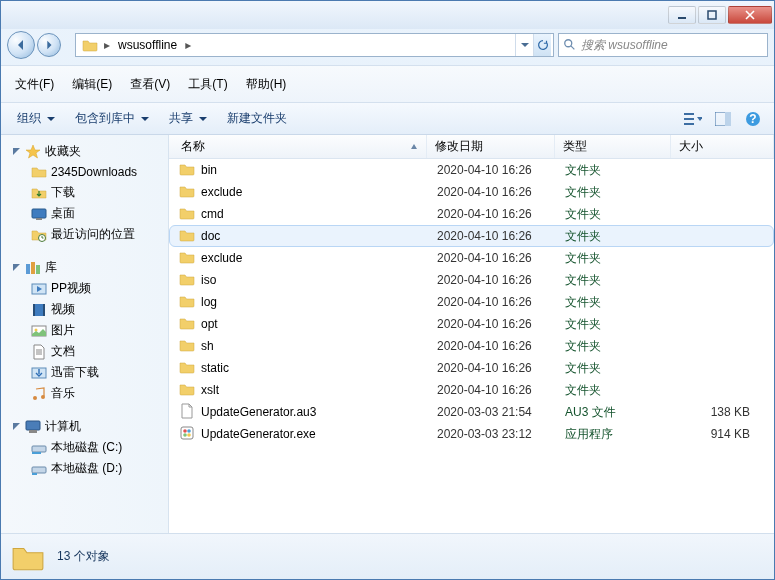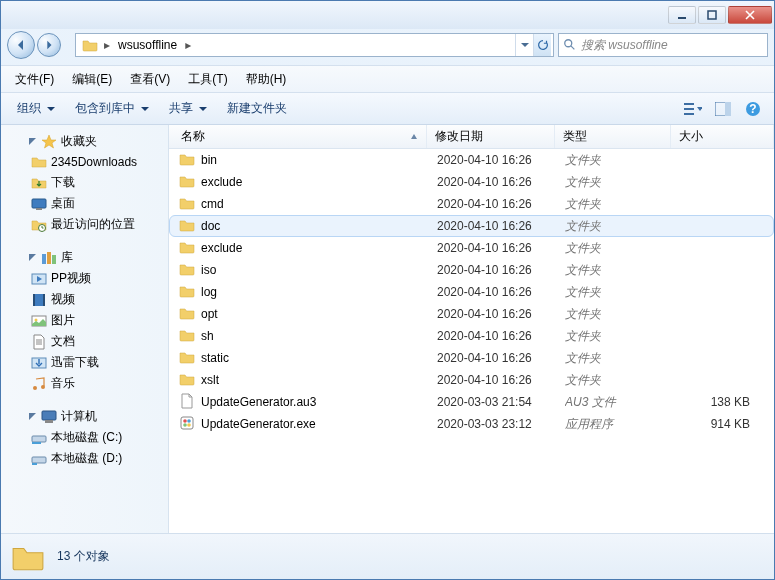--- a/index.html
+++ b/index.html
@@ -21,53 +21,53 @@
 .navcircle svg { fill:#3b6b9d; }
 .addr { flex:1; height: 24px; background:#fff; border:1px solid #9bb3cc; display:flex; align-items:center; padding:0 2px; }
 .addr .foldericon { width:16px; height:16px; margin:0 4px; }
 .addr .crumb { padding:0 6px; line-height:22px; }
 .addr .sep { color:#555; padding:0 2px; }
 .addr .spacer { flex:1; }
 .addr .addrbtn { width:18px; height:22px; display:flex; align-items:center; justify-content:center; border-left:1px solid #cfdceb; }
 .addr .addrbtn:last-child { background: linear-gradient(#eaf4fe,#cfe2f4); }
 .search { width: 210px; height:24px; background:#fff; border:1px solid #9bb3cc; display:flex; align-items:center; padding:0 4px; gap:4px; color:#888; font-style:italic; }
 
-.menubar { height:28px; background: linear-gradient(#f7fafd,#eef4fb); border-top:1px solid #d4e0ee; border-bottom:1px solid #d4e0ee; display:flex; align-items:center; padding:0 6px; gap:2px; }
+.menubar { height:38px; background: linear-gradient(#f7fafd,#eef4fb); border-top:1px solid #d4e0ee; border-bottom:1px solid #d4e0ee; display:flex; align-items:center; padding:0 6px; gap:2px; }
 .menubar .mi { padding:2px 8px; }
 
 .toolbar { height:32px; background: linear-gradient(#f5f9fe,#e4eef9); border-bottom:1px solid #c9d8e9; display:flex; align-items:center; padding:0 8px; gap:4px; }
 .toolbar .tbtn { padding:4px 8px; display:flex; align-items:center; gap:4px; color:#1a3e6e; }
 .toolbar .tbtn.drop::after { content:""; border:4px solid transparent; border-top-color:#1a3e6e; margin-top:4px; margin-left:2px; }
 .toolbar .tspacer { flex:1; }
 .toolbar .ibtn { width:26px; height:24px; display:flex; align-items:center; justify-content:center; }
 
 .body { flex:1; display:flex; background:#fff; min-height:0; }
 .sidebar { width:168px; background: linear-gradient(to right,#f4f8fc,#eef5fb); border-right:1px solid #d7e3ef; overflow:auto; padding:6px 0; }
 .sidebar .group { margin-bottom:12px; }
-.sidebar .grouphead, .sidebar .item { display:flex; align-items:center; gap:4px; padding:2px 4px 2px 26px; white-space:nowrap; overflow:hidden; }
+.sidebar .grouphead, .sidebar .item { display:flex; align-items:center; gap:4px; padding:2px 4px 2px 10px; white-space:nowrap; overflow:hidden; }
 .sidebar .item { padding-left: 30px; }
 .sidebar .expander { width:10px; height:10px; display:inline-flex; align-items:center; justify-content:center; }
 .sidebar .icon { width:16px; height:16px; flex:none; }
 
 .main { flex:1; display:flex; flex-direction:column; min-width:0; }
 .colhead { height:24px; background: linear-gradient(#fcfdfe,#eef3f9); border-bottom:1px solid #dbe5f0; display:flex; align-items:center; }
 .colhead .col { padding:0 8px; border-right:1px solid #e4ecf5; height:100%; display:flex; align-items:center; gap:4px;text-align:right; }
 .col.name { width:258px; padding-left:12px; }
 .col.date { width:128px; }
 .col.type { width:116px; }
 .col.size { flex:1; padding-right:24px; justify-content:flex-start; }
 .colhead .sortarrow { margin-left:auto; }
 
 .files { flex:1; overflow:auto; }
 .row { display:flex; align-items:center; height:22px; padding-left:10px; }
 .row.hover { background:#eaf3fd; border:1px solid #b9d6f5; border-radius:6px; padding-left:9px; }
 .row .c { overflow:hidden; text-overflow:ellipsis; white-space:nowrap; }
 .row .c.name { width:258px; display:flex; align-items:center; gap:6px; }
 .row .c.date { width:128px; color:#333; }
-.row .c.type { width:116px; color:#737373;font-style:italic; }
+.row .c.type { width:116px; color:#14532d; }
 .row .c.size { flex:1; text-align:right; padding-right:24px; color:#333; }
 
 .statusbar { height:46px; background: linear-gradient(#f1f6fc,#e4eef8); border-top:1px solid #d2dfed; display:flex; align-items:center; padding:0 10px; gap:12px; }
 .statusbar .bigfolder { width:34px; height:34px; }
 .statusbar .stxt { color:#17365d; }
 
 
 .folder-svg { fill:#f2cf6a; stroke:#cfa63f; stroke-width:0.5; }
 </style>
 </head>

